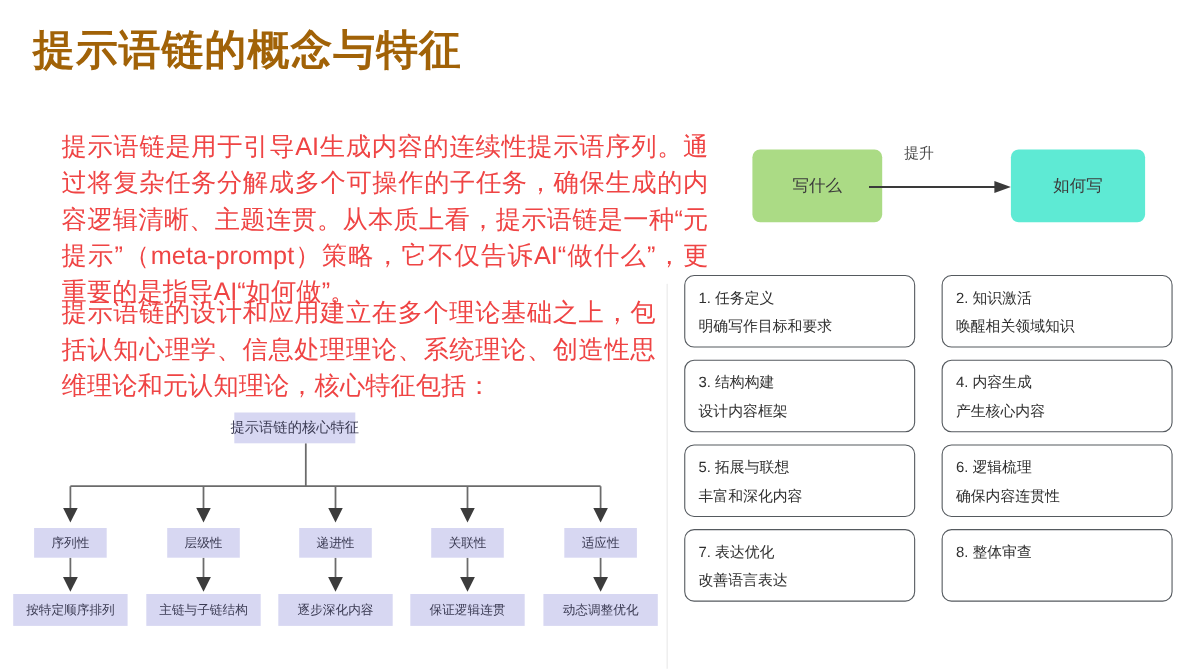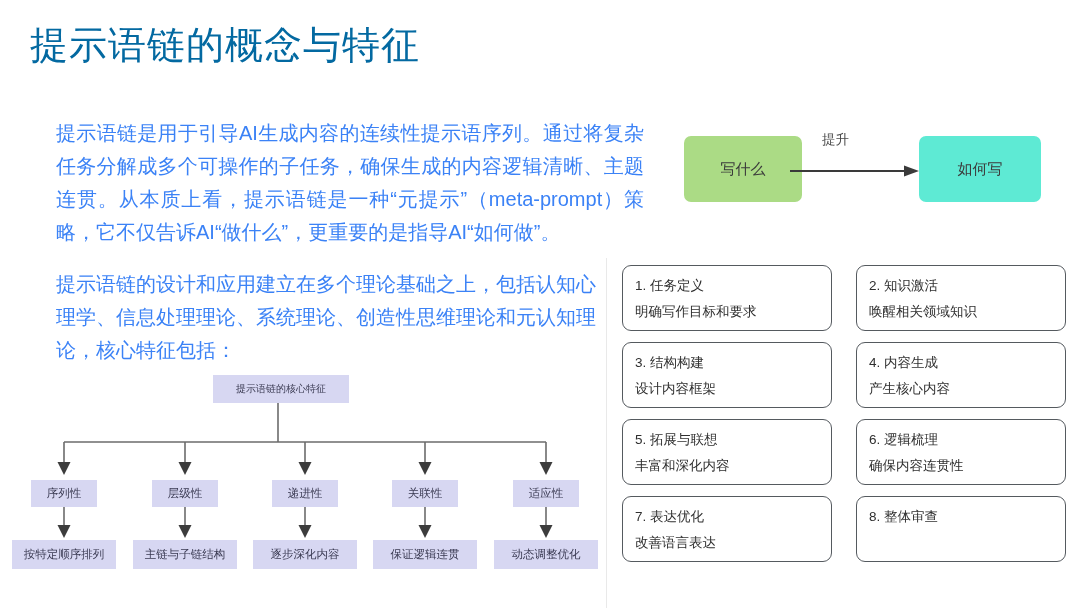--- a/index.html
+++ b/index.html
@@ -16,34 +16,34 @@
     color: #2b2b2b;
     position: relative;
   }
 
   
   .page-title {
     position: absolute;
     left: 30px;
     top: 20px;
     font-size: 38px;
-    font-weight: normal;
+    font-weight: bold;
     letter-spacing: 1px;
-    color: #0369a1;
+    color: #a16207;
     white-space: nowrap;
   }
 
   
   .para {
     position: absolute;
     left: 56px;
     width: 588px;
-    font-size: 20px;
+    font-size: 23px;
     line-height: 33px;
-    color: #3b82f6;
+    color: #ef4444;
     text-align: justify;
   }
   .para-1 { top: 117px; }
   .para-2 { top: 268px; width: 540px; }
 
   
   .flow {
     position: absolute;
     left: 672px;
     top: 136px;
@@ -79,21 +79,21 @@
     top: -5px;
     font-size: 13.5px;
     color: #4a4a4a;
     white-space: nowrap;
   }
 
   
   .card-grid {
     position: absolute;
     left: 622px;
-    top: 265px;
+    top: 250px;
     width: 444px;
     display: grid;
     grid-template-columns: 210px 210px;
     grid-column-gap: 24px;
     grid-row-gap: 11px;
   }
   .card {
     border: 1.6px solid #555a5f;
     border-radius: 9px;
     height: 66px;
@@ -130,23 +130,23 @@
     background: #d7d7f2;
     color: #3a3a52;
     display: flex;
     align-items: center;
     justify-content: center;
     font-size: 11.5px;
     white-space: nowrap;
     box-sizing: border-box;
   }
   .tree-root {
-    width: 136px;
+    width: 110px;
     height: 28px;
-    font-size: 10px;
+    font-size: 13px;
   }
   .tree-mid { width: 66px; height: 27px; }
   .tree-leaf { width: 104px; height: 29px; }
 
   
   .divider {
     position: absolute;
     left: 606px;
     top: 258px;
     width: 1px;

